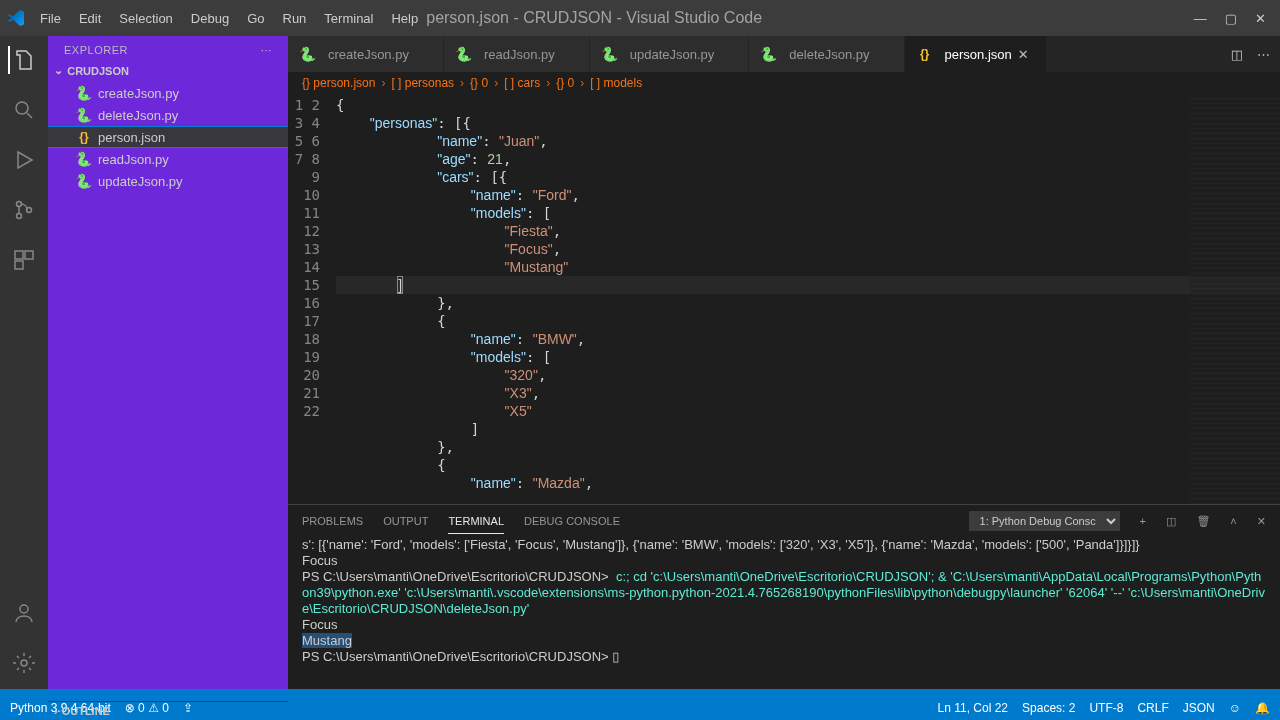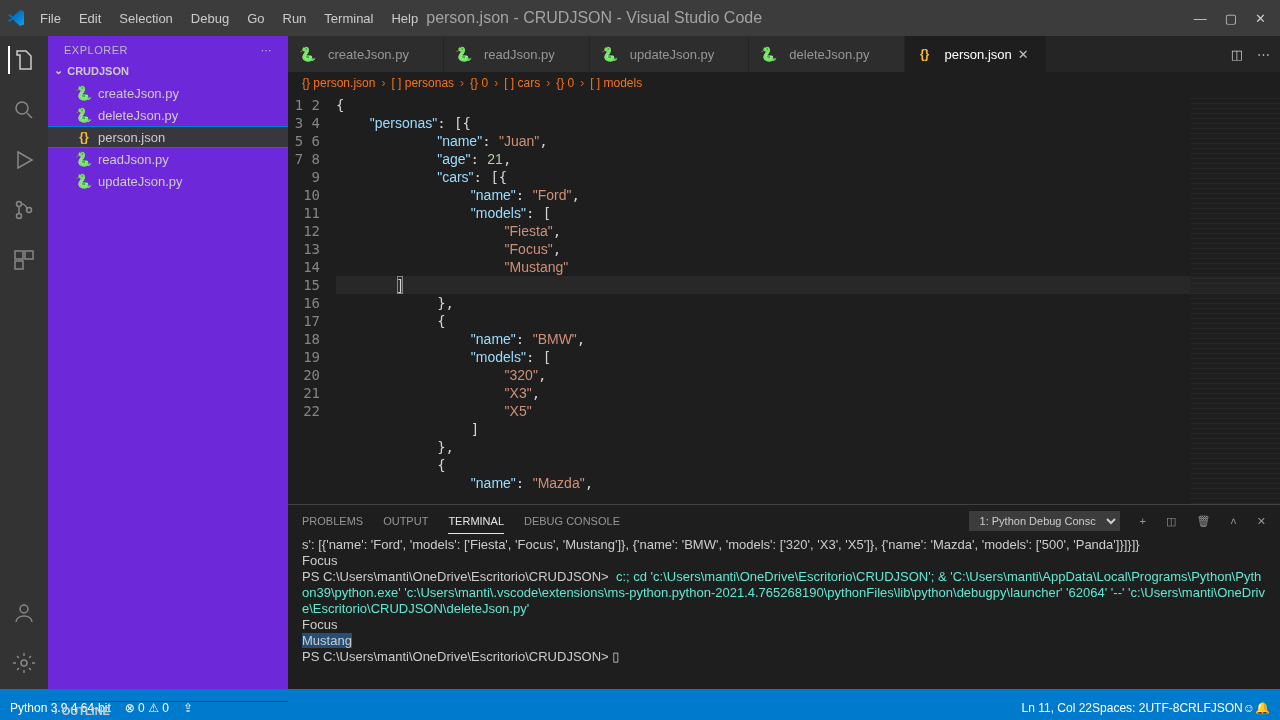--- a/index.html
+++ b/index.html
@@ -48,21 +48,21 @@
 .panel{height:185px;border-top:1px solid #414141;background:#1e1e1e;display:flex;flex-direction:column}
 .ptabs{height:32px;display:flex;align-items:center;padding:0 14px;gap:20px;font-size:11px;color:#969696}
 .ptabs span{cursor:pointer;padding:6px 0}
 .ptabs span.active{color:#e7e7e7;border-bottom:1px solid #e7e7e7}
 .ptabs .pright{margin-left:auto;display:flex;align-items:center;gap:20px}
 .ptabs select{background:#3c3c3c;border:1px solid #3c3c3c;color:#ccc;padding:2px 6px;font-size:11px}
 .term{flex:1;padding:0 14px;font-family:Consolas,monospace;font-size:13px;line-height:16px;color:#ccc;overflow:hidden;white-space:pre-wrap;word-break:break-all}
 .path{color:#5eead4}
 .hl{background:#264f78}
 .status{height:38px;background:#007acc;display:flex;align-items:center;color:#fff;font-size:12px;padding:0 10px;gap:14px}
-.status .right{margin-left:auto;display:flex;}
+.status .right{margin-left:auto;display:flex;gap:14px}
 svg{stroke:#ccc;fill:none;stroke-width:1.5}
 </style>
 </head>
 <body>
 
 <div class="titlebar">
   <div class="vslogo"></div>
   <div class="menu" id="menu">
       <span>File</span>
       <span>Edit</span>

